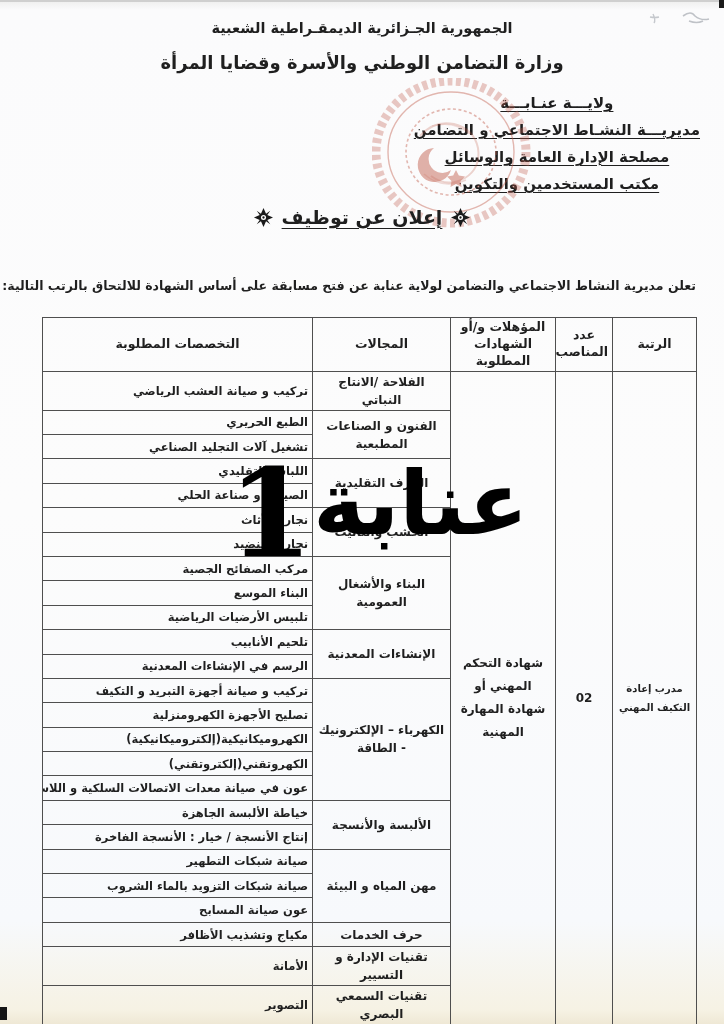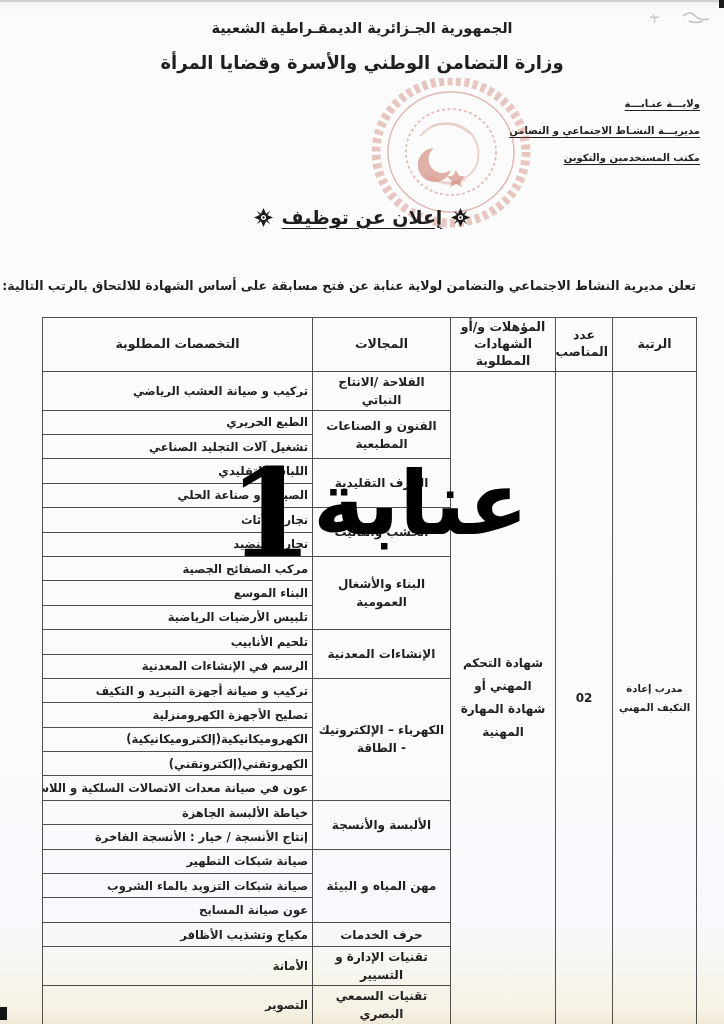--- a/index.html
+++ b/index.html
@@ -10,21 +10,21 @@
   }
   .top-edge{position:absolute;top:0;left:0;width:100%;height:2px;background:#cfcfcf;}
   .corner-dot{position:absolute;top:0;left:719px;width:5px;height:8px;background:#1a1a1a;}
   .bottom-mark{position:absolute;left:0;top:1007px;width:7px;height:13px;background:#151515;}
   .scribble{position:absolute;left:645px;top:4px;opacity:.55;}
 
   .hdr{width:100%;text-align:center;font-weight:700;}
   .hdr1{position:absolute;top:20px;right:0;left:60px;font-size:14.5px;letter-spacing:.2px;}
   .hdr2{position:absolute;top:52px;right:0;left:60px;font-size:18px;}
 
-  .office{position:absolute;top:90px;right:24px;text-align:right;font-weight:700;font-size:10px;line-height:27px;}
+  .office{position:absolute;top:90px;right:24px;text-align:center;font-weight:700;font-size:15px;line-height:27px;}
   .office div{text-decoration:underline;text-underline-offset:3px;}
 
   .stamp{position:absolute;left:372px;top:78px;z-index:1;opacity:.85;}
 
   .title-row{position:absolute;top:206px;right:0;left:0;text-align:center;z-index:2;}
   .title-row .inner{display:inline-flex;align-items:center;gap:9px;}
   .title-text{font-size:19px;font-weight:700;text-decoration:underline;text-underline-offset:4px;}
 
   .intro{position:absolute;top:278px;right:28px;left:30px;font-size:12.5px;font-weight:700;white-space:nowrap;text-align:right;}
 
@@ -57,20 +57,21 @@
     <path d="M8 10 q3 6 1 9 M5 13 q5 1 9 0" stroke="#9aa0a8" stroke-width="1.4" fill="none"></path>
     <path d="M38 12 q8 -6 12 0 q6 5 14 3 M44 17 q8 3 14 0" stroke="#8f959d" stroke-width="1.6" fill="none"></path>
   </svg>
 
   <div class="hdr hdr1">الجمهورية الجـزائرية الديمقـراطية الشعبية</div>
   <div class="hdr hdr2">وزارة التضامن الوطني والأسرة وقضايا المرأة</div>
 
   <div class="office">
     <div>ولايـــة عنـابـــة</div>
     <div>مديريـــة النشـاط الاجتماعي و التضامن</div>
+    <div>مصلحة الإدارة العامة والوسائل</div>
     <div>مكتب المستخدمين والتكوين</div>
   </div>
 
   <svg class="stamp" width="160" height="150" viewBox="0 0 160 150">
     <g stroke="#c05a48" fill="none" opacity="0.5">
       <ellipse cx="79" cy="74" rx="75" ry="71" stroke-width="9" stroke-dasharray="5 3.5" opacity="0.75"></ellipse>
       <ellipse cx="79" cy="74" rx="63" ry="60" stroke-width="1.4"></ellipse>
       <ellipse cx="79" cy="74" rx="45" ry="43" stroke-width="1.6" stroke-dasharray="3 2.5"></ellipse>
       <path d="M48 58 q14 -16 34 -12 q20 5 24 24 q3 20 -13 30 q-18 10 -34 -2" stroke-width="2" opacity="0.6"></path>
       <path d="M60 48 q22 -6 38 8 M52 96 q18 16 42 6" stroke-width="1.6" opacity="0.5"></path>

